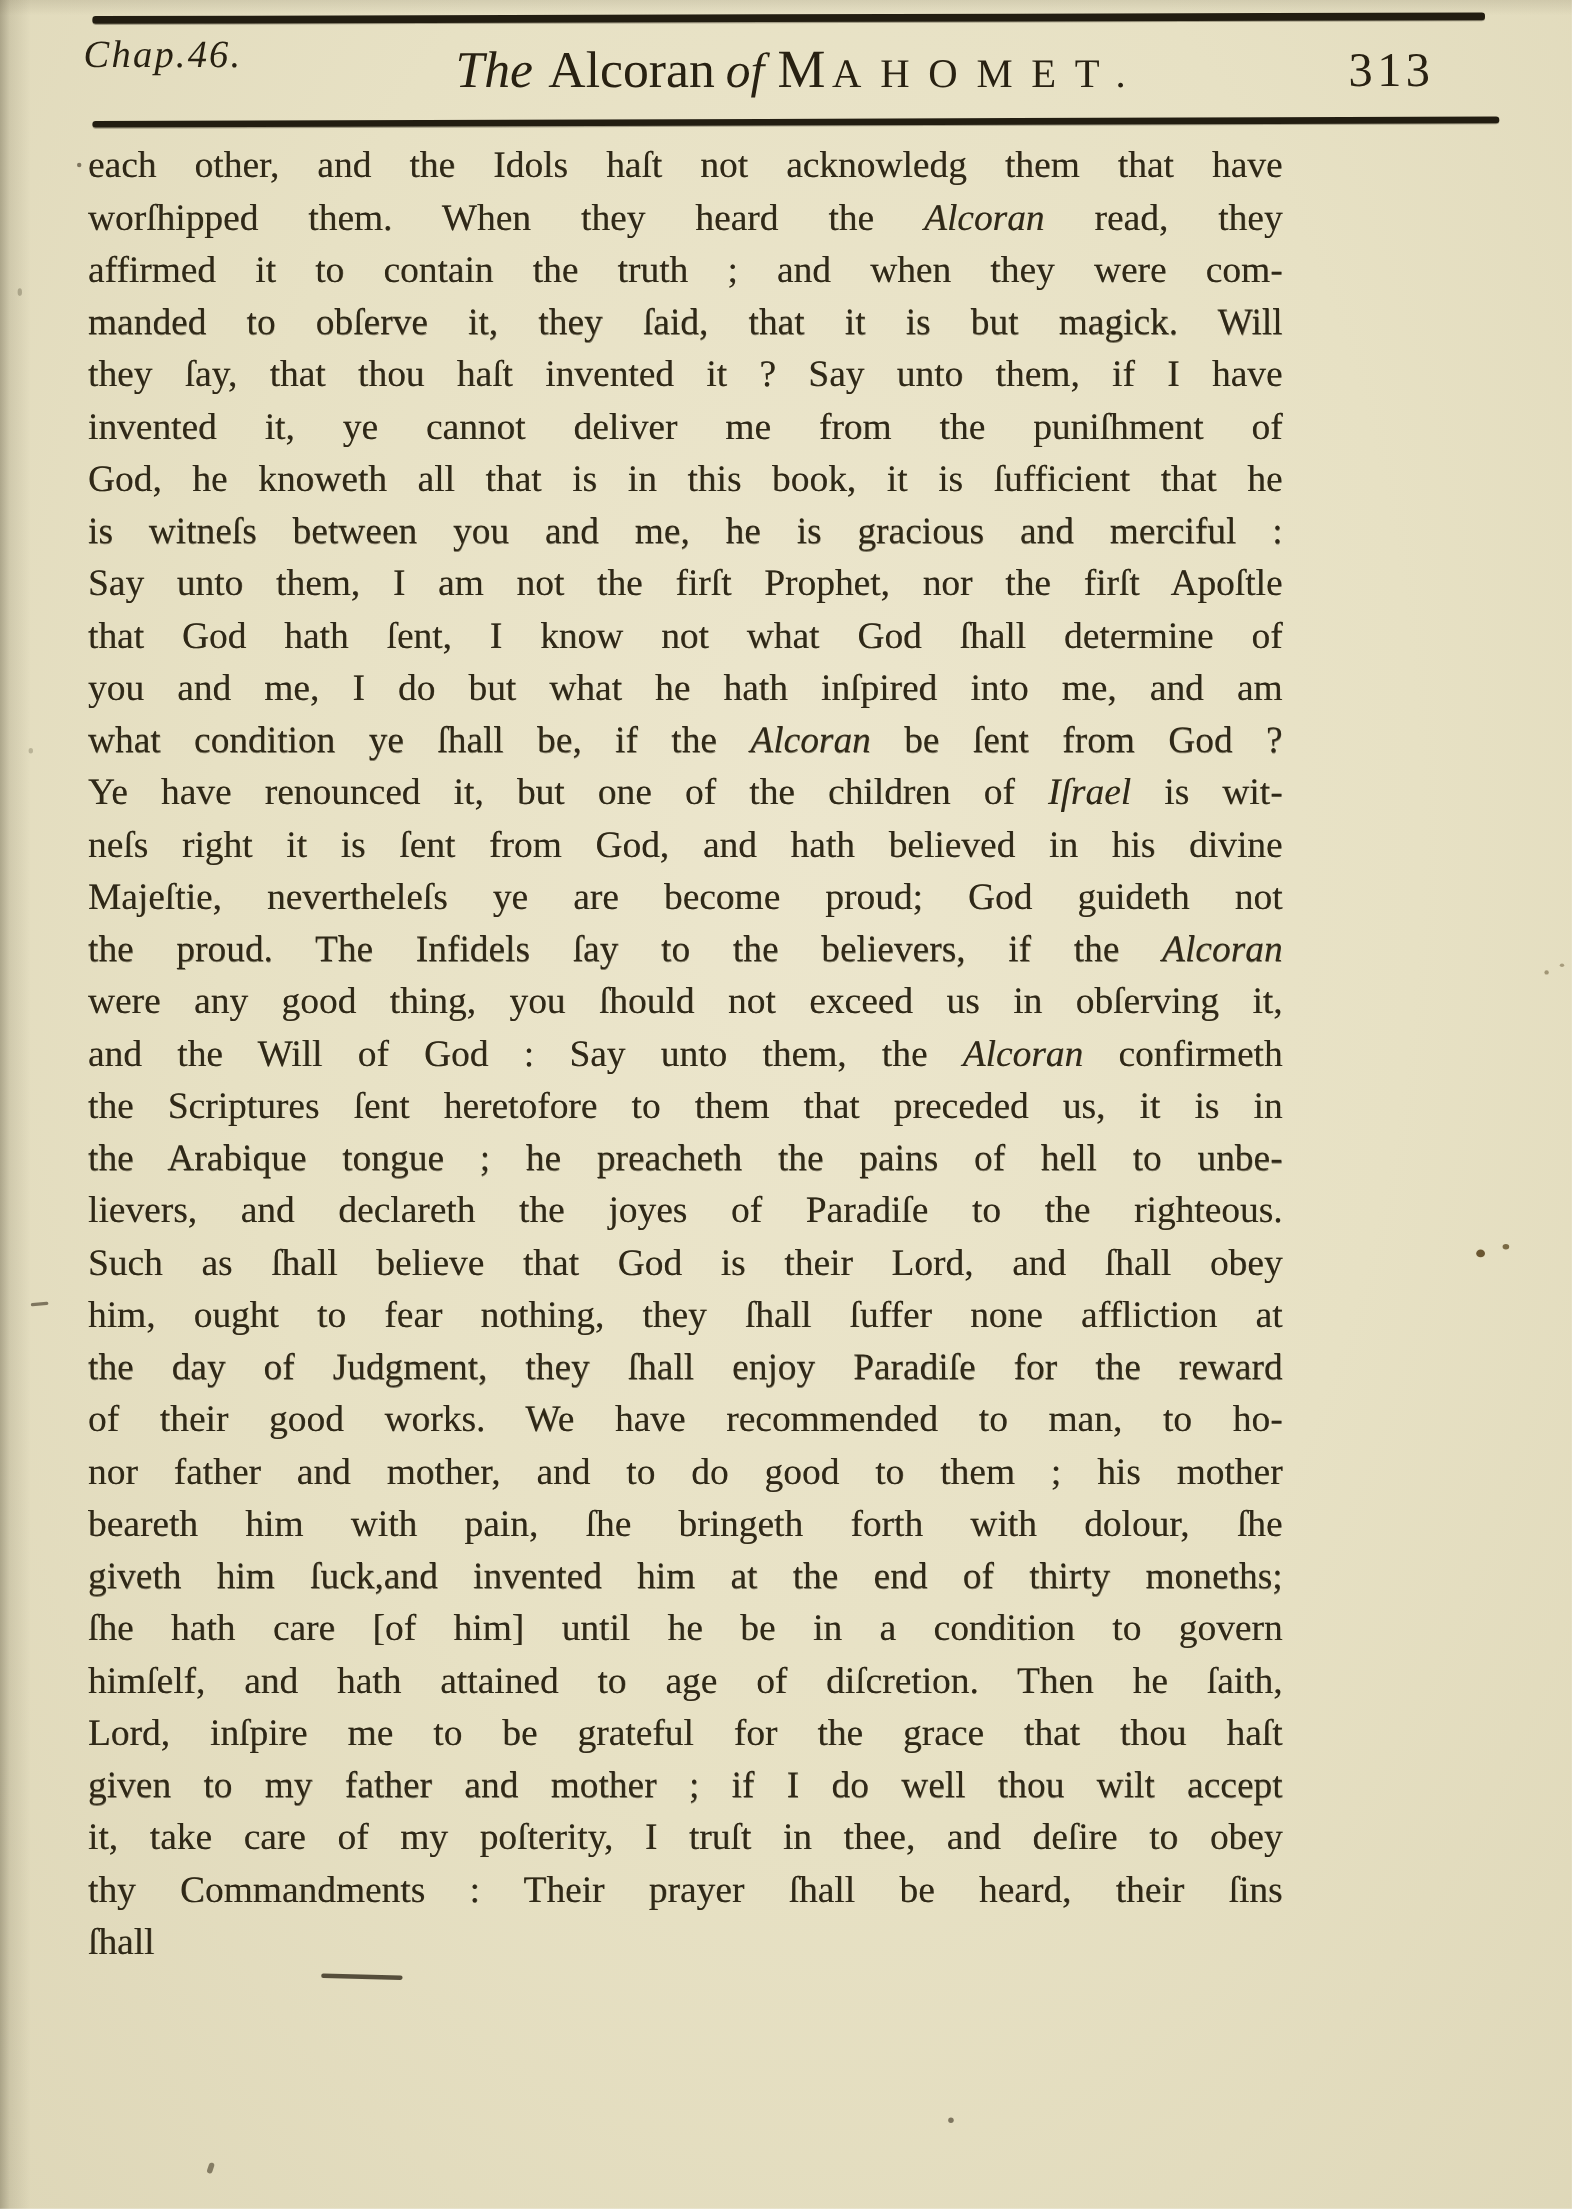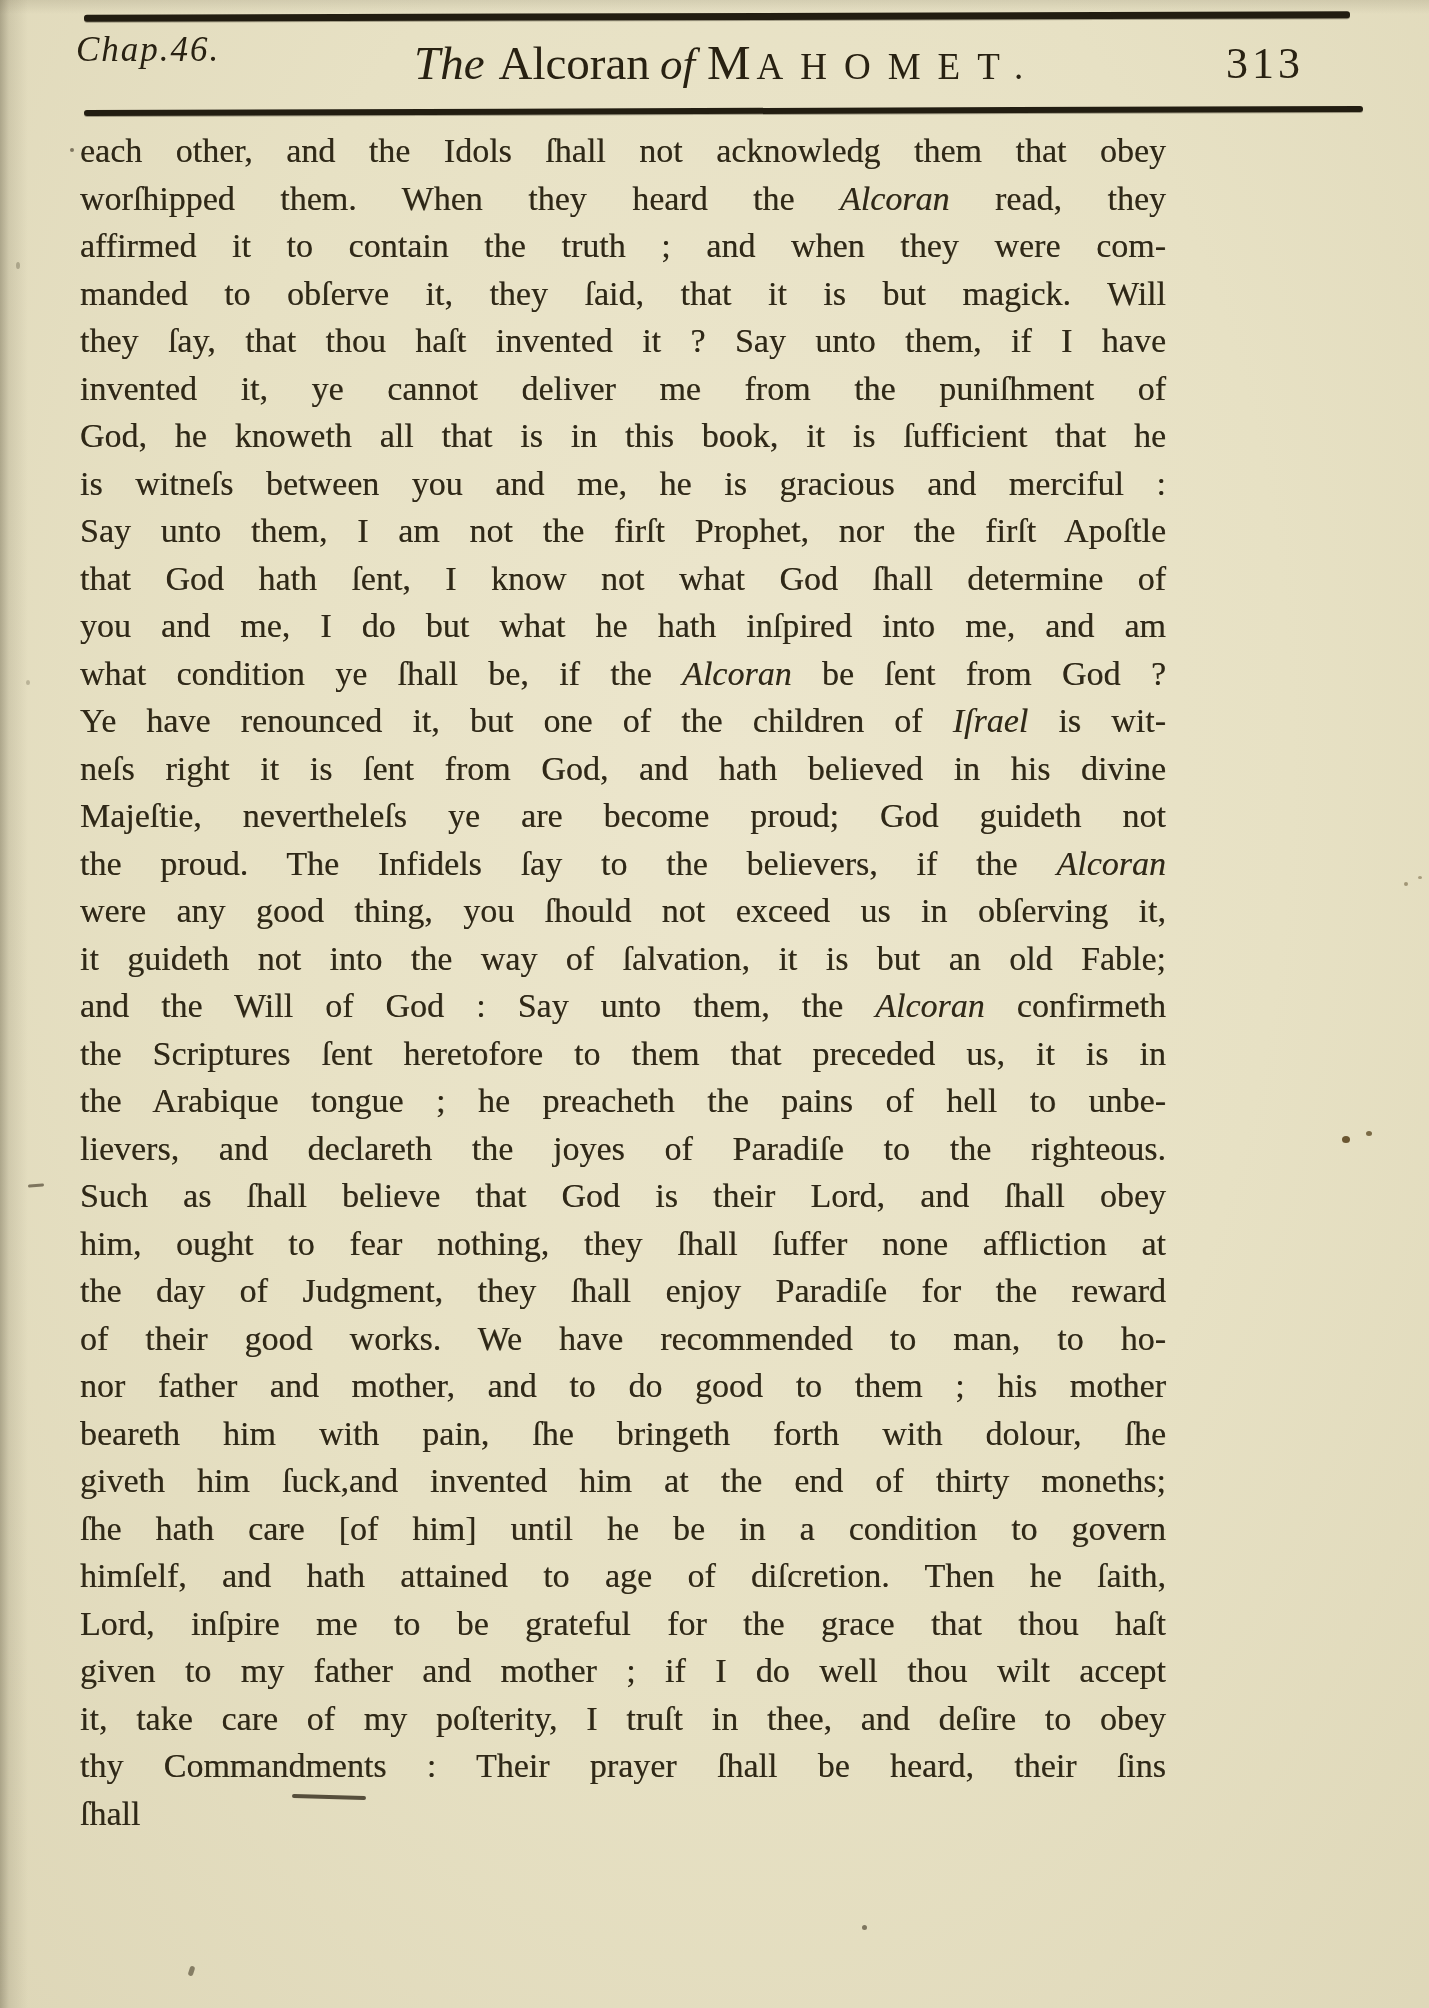--- a/index.html
+++ b/index.html
@@ -73,38 +73,37 @@
 <div class="hdr hdr-title">
   <span class="hdr-the">The</span>
   <span class="hdr-alcoran">Alcoran</span>
   <span class="hdr-of">of</span>
   <span class="hdr-m">M</span>
   <span class="hdr-rest">AHOMET.</span>
 </div>
 <div class="hdr hdr-page">313</div>
 
 <div class="body-text">
-    <div class="line"><span>each other, and the Idols ſhall not acknowledg them that obey</span></div>
+    <div class="line"><span>each other, and the Idols haſt not acknowledg them that have</span></div>
     <div class="line"><span>worſhipped them.  When they heard the </span><span class="it">Alcoran</span><span> read, they</span></div>
     <div class="line"><span>affirmed it to contain the truth ; and when they were com-</span></div>
     <div class="line"><span>manded to obſerve it, they ſaid, that it is but magick.  Will</span></div>
     <div class="line"><span>they ſay, that thou haſt invented it ?  Say unto them, if I have</span></div>
     <div class="line"><span>invented it, ye cannot deliver me from the puniſhment of</span></div>
     <div class="line"><span>God, he knoweth all that is in this book, it is ſufficient that he</span></div>
     <div class="line"><span>is witneſs between you and me, he is gracious and merciful :</span></div>
     <div class="line"><span>Say unto them, I am not the firſt Prophet, nor the firſt Apoſtle</span></div>
     <div class="line"><span>that God hath ſent, I know not what God ſhall determine of</span></div>
     <div class="line"><span>you and me, I do but what he hath inſpired into me, and am</span></div>
     <div class="line"><span>what condition ye ſhall be, if the </span><span class="it">Alcoran</span><span> be ſent from God ?</span></div>
     <div class="line"><span>Ye have renounced it, but one of the children of </span><span class="it">Iſrael</span><span> is wit-</span></div>
     <div class="line"><span>neſs right it is ſent from God, and hath believed in his divine</span></div>
     <div class="line"><span>Majeſtie, nevertheleſs ye are become proud; God guideth not</span></div>
     <div class="line"><span>the proud.  The Infidels ſay to the believers, if the </span><span class="it">Alcoran</span></div>
     <div class="line"><span>were any good thing, you ſhould not exceed us in obſerving it,</span></div>
-    <div class="line"><span>it guideth not into the way of ſalvation, it is but an old Fable;</span></div>
     <div class="line"><span>and the Will of God : Say unto them, the </span><span class="it">Alcoran</span><span> confirmeth</span></div>
     <div class="line"><span>the Scriptures ſent heretofore to them that preceded us, it is in</span></div>
     <div class="line"><span>the Arabique tongue ; he preacheth the pains of hell to unbe-</span></div>
     <div class="line"><span>lievers, and declareth the joyes of Paradiſe to the righteous.</span></div>
     <div class="line"><span>Such as ſhall believe that God is their Lord, and ſhall obey</span></div>
     <div class="line"><span>him, ought to fear nothing, they ſhall ſuffer none affliction at</span></div>
     <div class="line"><span>the day of Judgment, they ſhall enjoy Paradiſe for the reward</span></div>
     <div class="line"><span>of their good works.  We have recommended to man, to ho-</span></div>
     <div class="line"><span>nor father and mother, and to do good to them ; his mother</span></div>
     <div class="line"><span>beareth him with pain, ſhe bringeth forth with dolour, ſhe</span></div>

